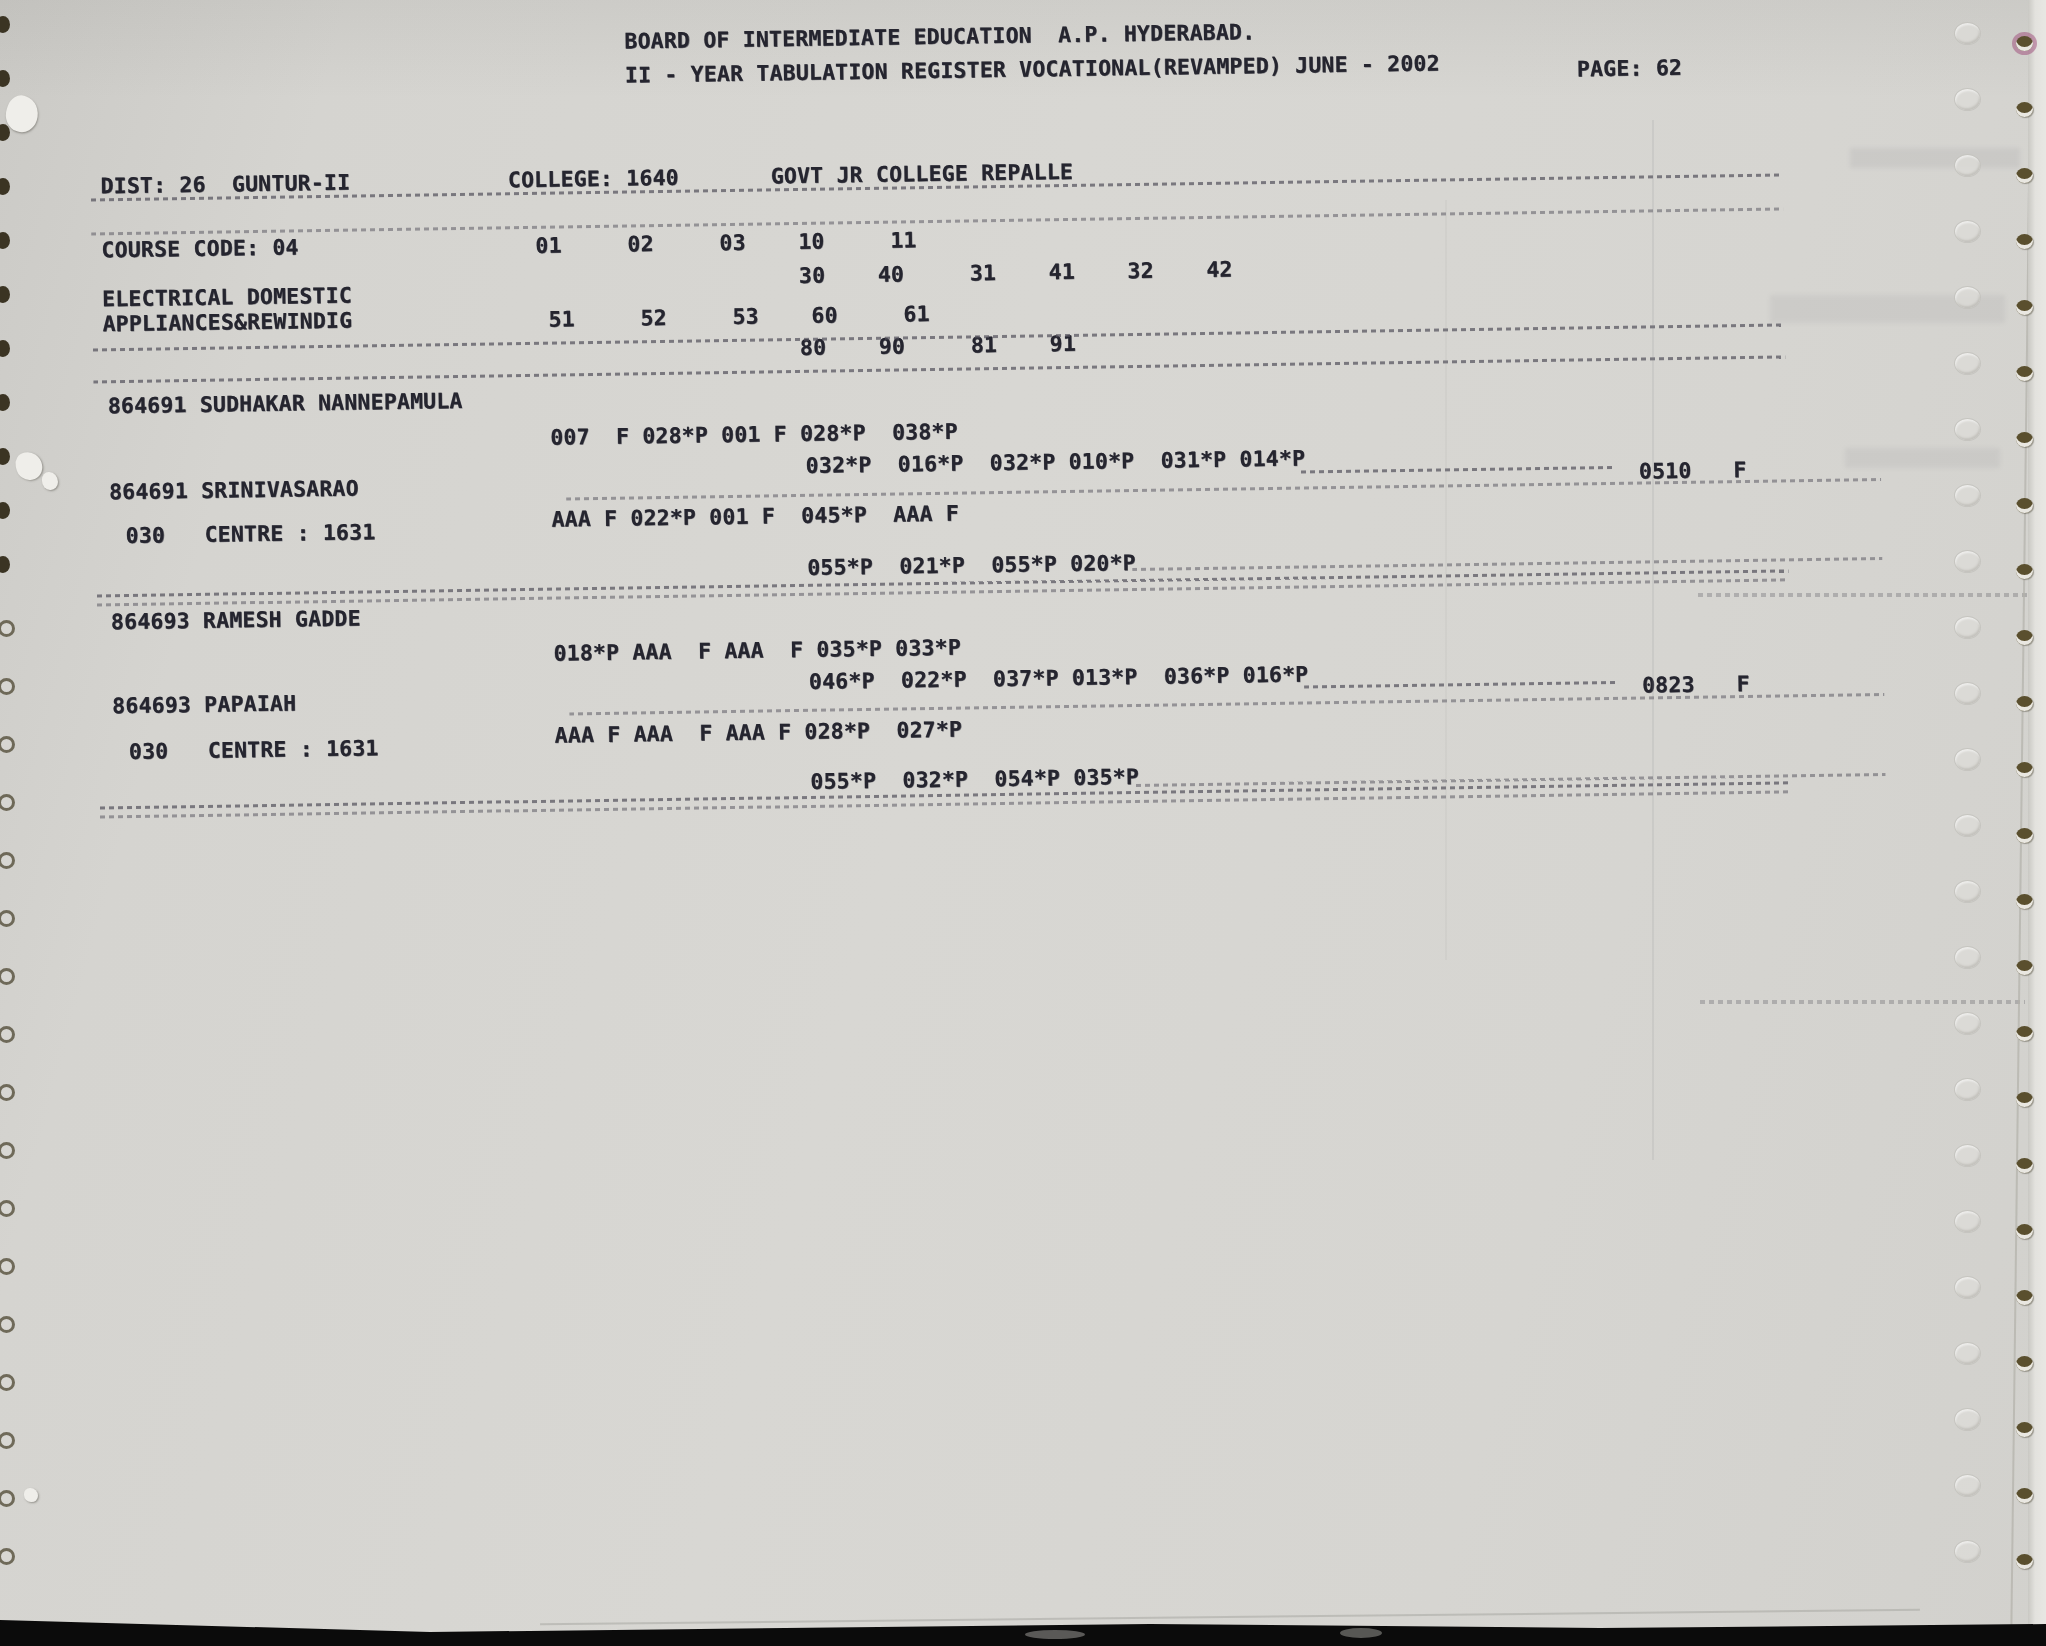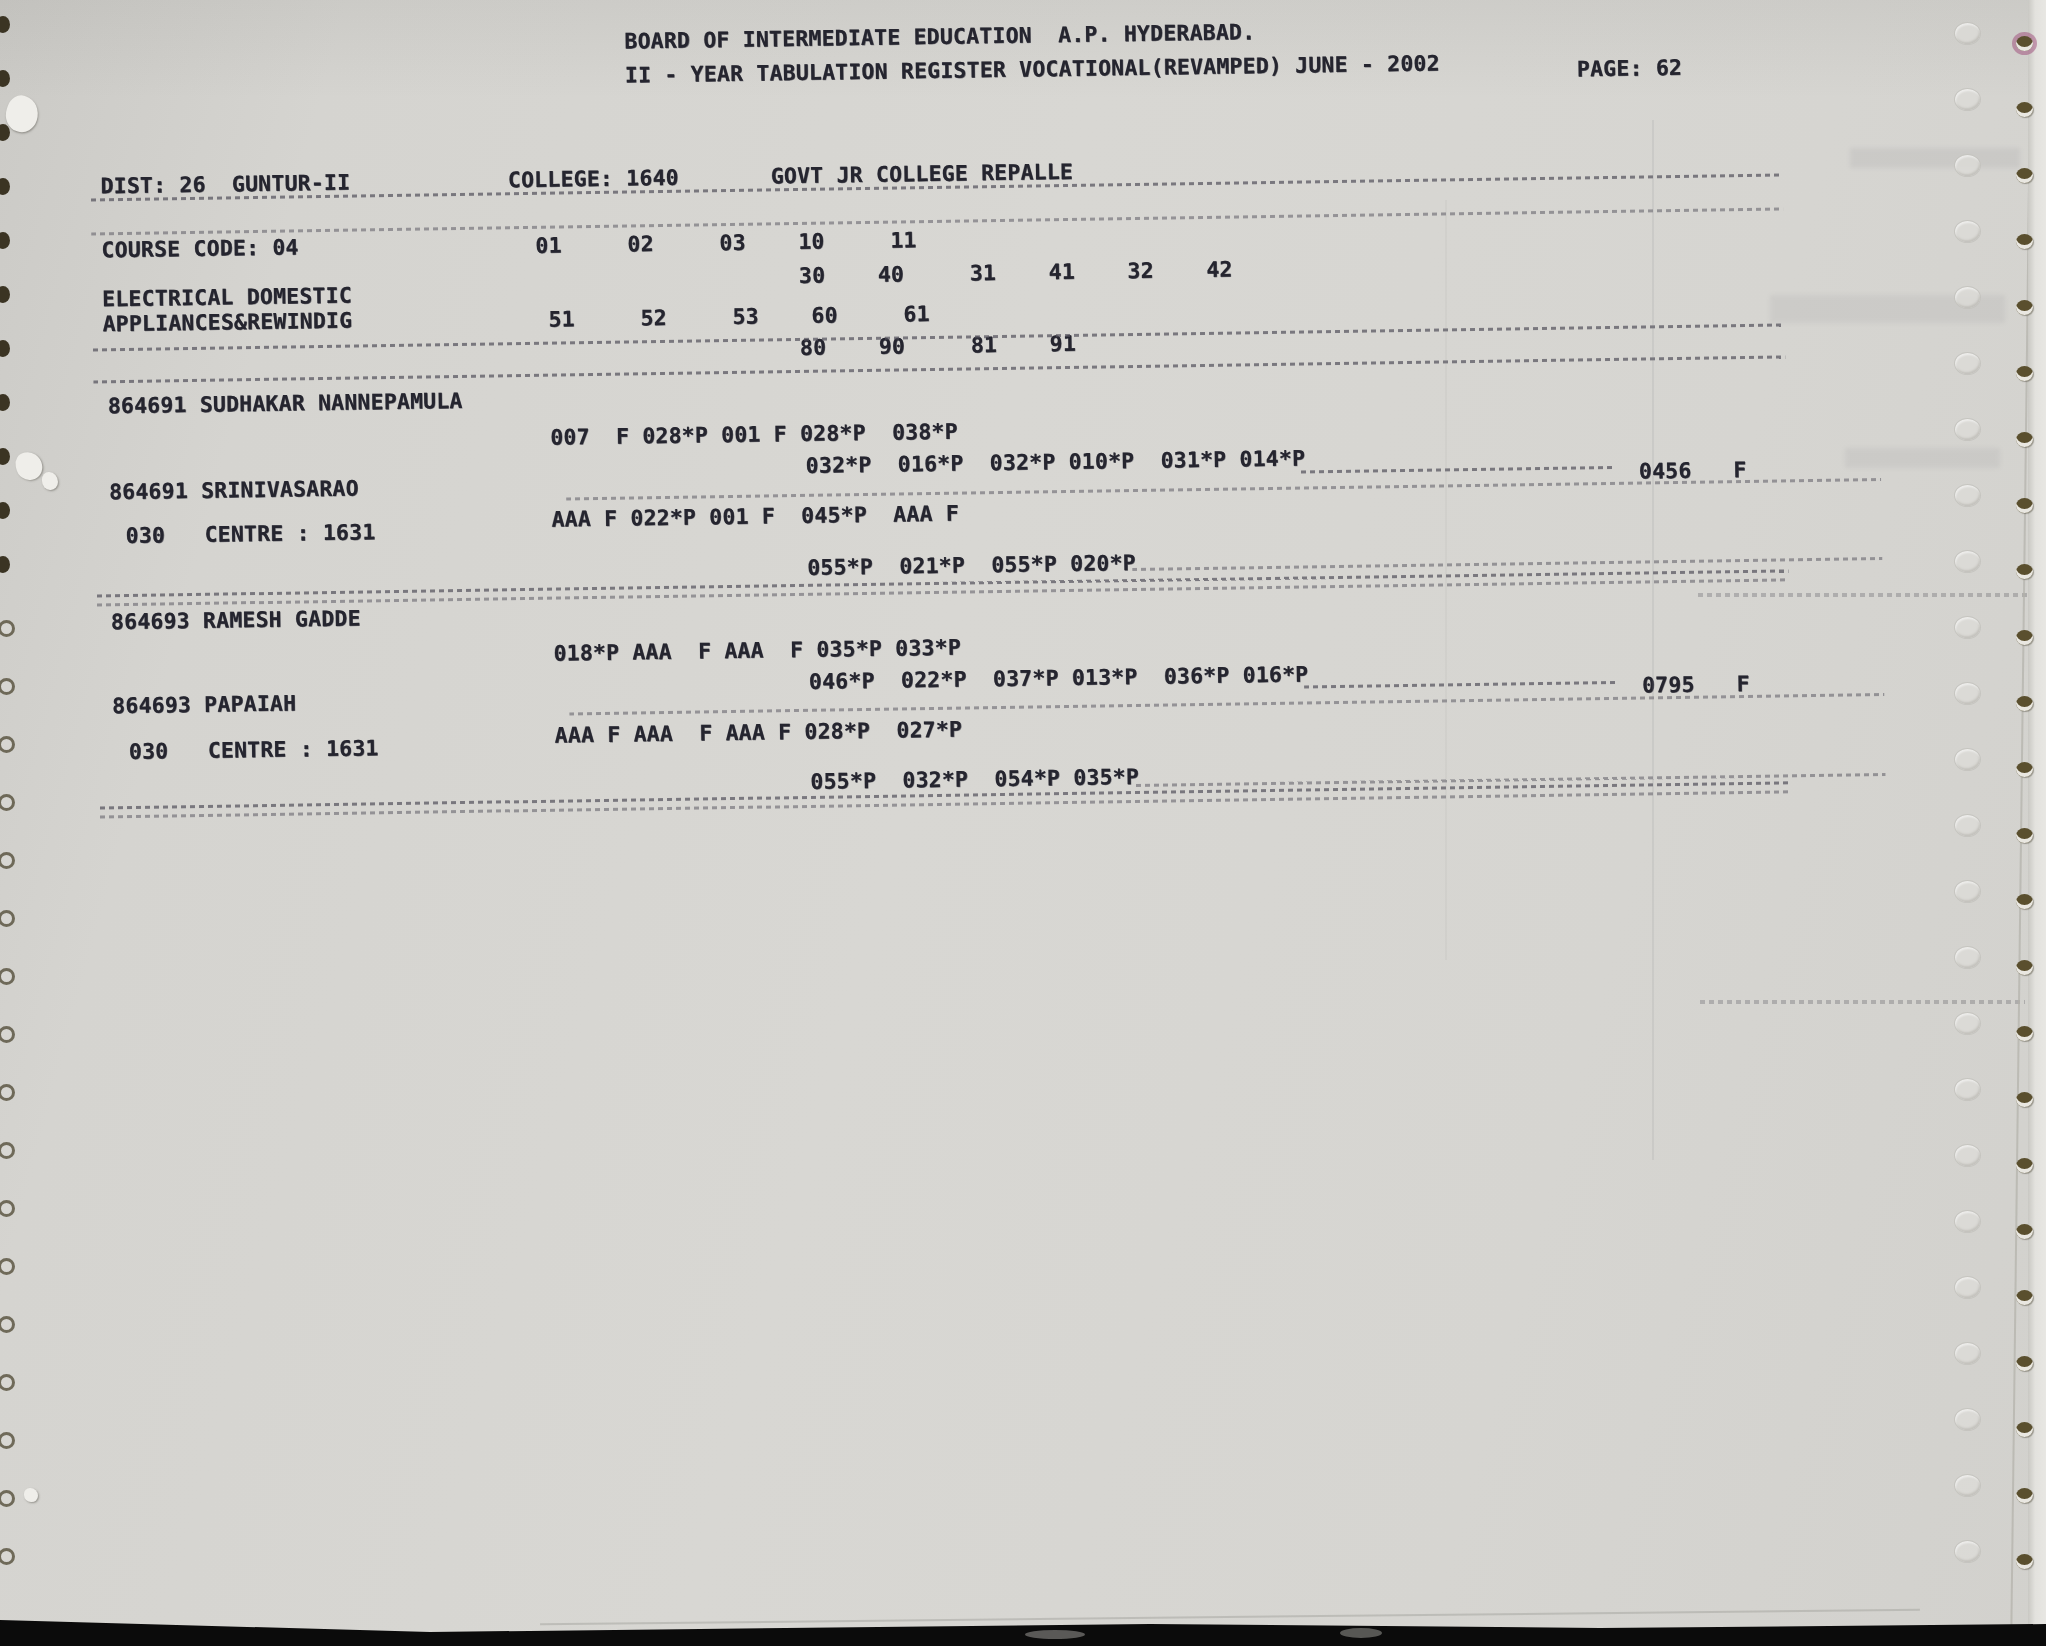--- a/index.html
+++ b/index.html
@@ -66,35 +66,35 @@
     <div class="t" style="left:104px;top:312px;">APPLIANCES&amp;REWINDIG</div>
     <div class="t" style="left:550px;top:314px;">51     52     53    60     61</div>
     <div class="t" style="left:801px;top:346px;">80    90     81    91</div>
     <div class="dots" style="left:94px;top:349px;width:1692px;"></div>
     <div class="dots" style="left:94px;top:381px;width:1692px;"></div>
 
     <div class="t" style="left:108px;top:394px;">864691 SUDHAKAR NANNEPAMULA</div>
     <div class="t" style="left:550px;top:432px;">007  F 028*P 001 F 028*P  038*P</div>
     <div class="t" style="left:805px;top:464px;">032*P  016*P  032*P 010*P  031*P 014*P</div>
     <div class="dots" style="left:1300px;top:489px;width:312px;"></div>
-    <div class="t" style="left:1638px;top:482px;"><span>0456</span><span style="margin-left:42px;">F</span></div>
+    <div class="t" style="left:1638px;top:482px;"><span>0510</span><span style="margin-left:42px;">F</span></div>
     <div class="t" style="left:108px;top:480px;">864691 SRINIVASARAO</div>
     <div class="dots faint" style="left:565px;top:505px;width:1315px;"></div>
     <div class="t" style="left:550px;top:514px;">AAA F 022*P 001 F  045*P  AAA F</div>
     <div class="t" style="left:124px;top:524px;">030   CENTRE : 1631</div>
     <div class="t" style="left:805px;top:566px;">055*P  021*P  055*P 020*P</div>
     <div class="dots faint" style="left:1130px;top:584px;width:750px;"></div>
     <div class="dots" style="left:94px;top:595px;width:1692px;"></div>
     <div class="dots faint" style="left:94px;top:604px;width:1692px;"></div>
 
     <div class="t" style="left:108px;top:610px;">864693 RAMESH GADDE</div>
     <div class="t" style="left:550px;top:648px;">018*P AAA  F AAA  F 035*P 033*P</div>
     <div class="t" style="left:805px;top:680px;">046*P  022*P  037*P 013*P  036*P 016*P</div>
     <div class="dots" style="left:1300px;top:704px;width:312px;"></div>
-    <div class="t" style="left:1638px;top:696px;"><span>0795</span><span style="margin-left:42px;">F</span></div>
+    <div class="t" style="left:1638px;top:696px;"><span>0823</span><span style="margin-left:42px;">F</span></div>
     <div class="t" style="left:108px;top:694px;">864693 PAPAIAH</div>
     <div class="dots faint" style="left:565px;top:720px;width:1315px;"></div>
     <div class="t" style="left:550px;top:730px;">AAA F AAA  F AAA F 028*P  027*P</div>
     <div class="t" style="left:124px;top:740px;">030   CENTRE : 1631</div>
     <div class="t" style="left:805px;top:780px;">055*P  032*P  054*P 035*P</div>
     <div class="dots faint" style="left:1130px;top:800px;width:750px;"></div>
     <div class="dots" style="left:94px;top:807px;width:1692px;"></div>
     <div class="dots faint" style="left:94px;top:816px;width:1692px;"></div>
   </div>
 

